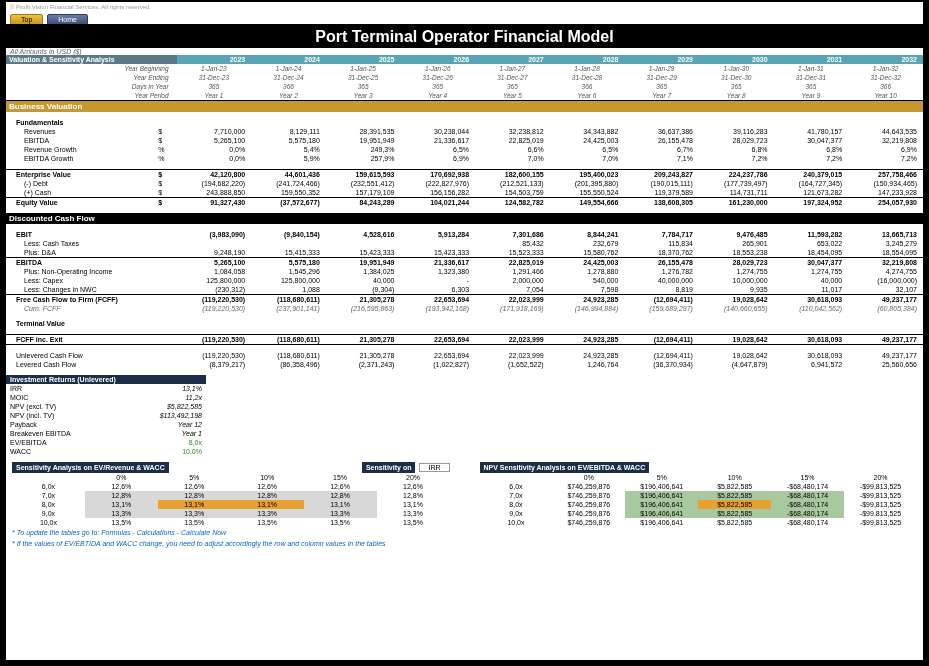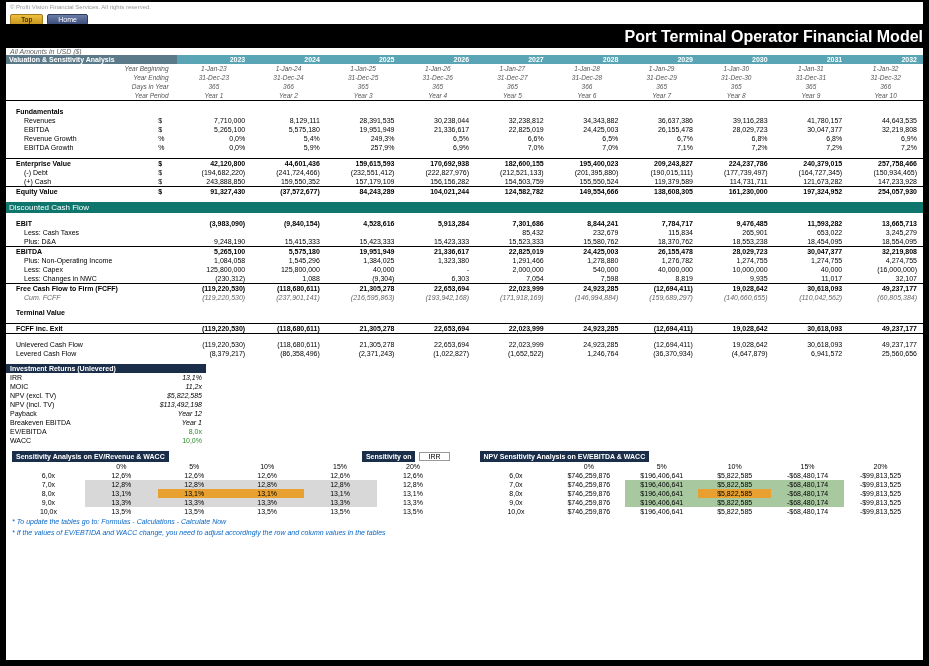--- a/index.html
+++ b/index.html
@@ -2,30 +2,30 @@
 <html><head>
 <meta charset="utf-8">
 <style>
   html,body{margin:0;padding:0;background:#000;font-family:Arial,Helvetica,sans-serif;font-size:7px;color:#000;}
   .page{width:929px;height:666px;background:#000;position:relative;overflow:hidden;}
   .sheet{position:absolute;left:6px;top:2px;right:6px;bottom:6px;background:#fff;}
   .copyright{font-size:6px;color:#9a9a9a;padding:2px 4px;}
   .btns{display:flex;gap:4px;padding:2px 4px;}
   .btn{background:linear-gradient(#6a7da8,#3d4f7a);color:#fff;border:1px solid #2d3a5a;border-radius:2px;padding:1px 10px;font-size:7px;cursor:pointer;}
   .btn.top{background:linear-gradient(#f0c040,#c89820);border-color:#a07818;color:#000;}
-  .title{position:absolute;top:22px;left:0;right:0;text-align:right;font-size:16px;font-weight:bold;color:#fff;background:#000;padding:4px 0;}
+  .title{position:absolute;top:22px;left:0;right:0;text-align:center;font-size:16px;font-weight:bold;color:#fff;background:#000;padding:4px 0;}
   .content{position:absolute;left:0;right:0;top:46px;bottom:0;background:#fff;overflow:hidden;}
   table{border-collapse:collapse;width:100%;table-layout:fixed;}
   td,th{padding:1px 3px;white-space:nowrap;overflow:hidden;text-overflow:clip;font-size:7px;}
   .amt{font-size:7px;color:#666;font-style:italic;padding-left:4px;}
   .hdr-blue td{background:#5aa5b5;color:#fff;font-weight:bold;}
   .sub-it td{font-style:italic;color:#555;text-align:center;font-size:6.5px;}
   .sub-it td:first-child{text-align:right;padding-right:8px;}
   .sect-gold td{background:#c5992d;color:#fff;font-weight:bold;font-size:8px;}
-  .sect-blue td{background:#0f766e;color:#fff;font-weight:normal;font-size:8px;}
+  .sect-blue td{background:#000000;color:#fff;font-weight:bold;font-size:8px;}
   .sect-navy td{background:#1a2e4a;color:#fff;font-weight:bold;font-size:7px;}
   .lbl{text-align:left;padding-left:10px;}
   .lbl2{text-align:left;padding-left:18px;}
   .num{text-align:right;padding-right:6px;}
   .bold td{font-weight:bold;}
   .bt td{border-top:1px solid #000;}
   .bb td{border-bottom:1px solid #000;}
   .italic td{font-style:italic;color:#666;}
   .metrics{width:200px;}
   .metrics td{padding:1px 4px;}
@@ -134,20 +134,23 @@
               <td>Year 3</td>
               <td>Year 4</td>
               <td>Year 5</td>
               <td>Year 6</td>
               <td>Year 7</td>
               <td>Year 8</td>
               <td>Year 9</td>
               <td>Year 10</td>
             </tr>
 
+<tr class="sect-gold">
+              <td colspan="12">Business Valuation</td>
+            </tr>
 <tr class="spacer">
               <td colspan="12"></td>
             </tr>
 <tr class="bold">
               <td class="lbl" colspan="12">Fundamentals</td>
             </tr>
 <tr>
               <td class="lbl2">Revenues</td>
               <td>$</td>
               <td class="num">7,710,000</td>

